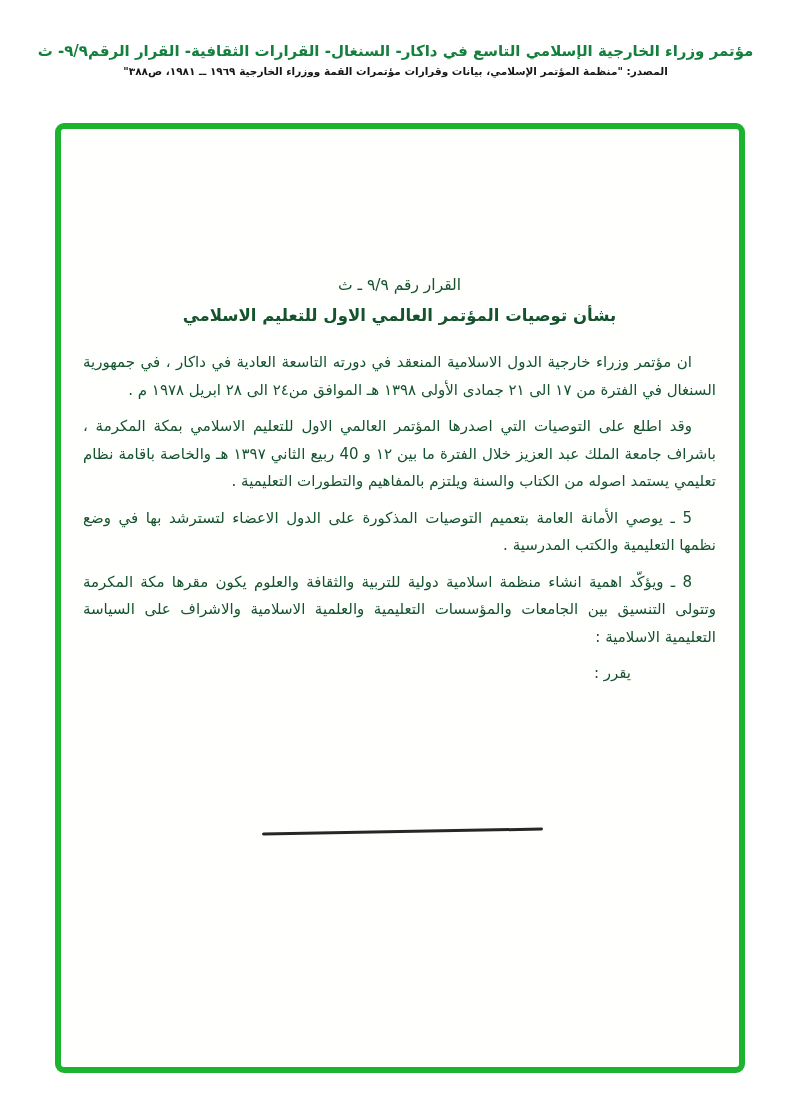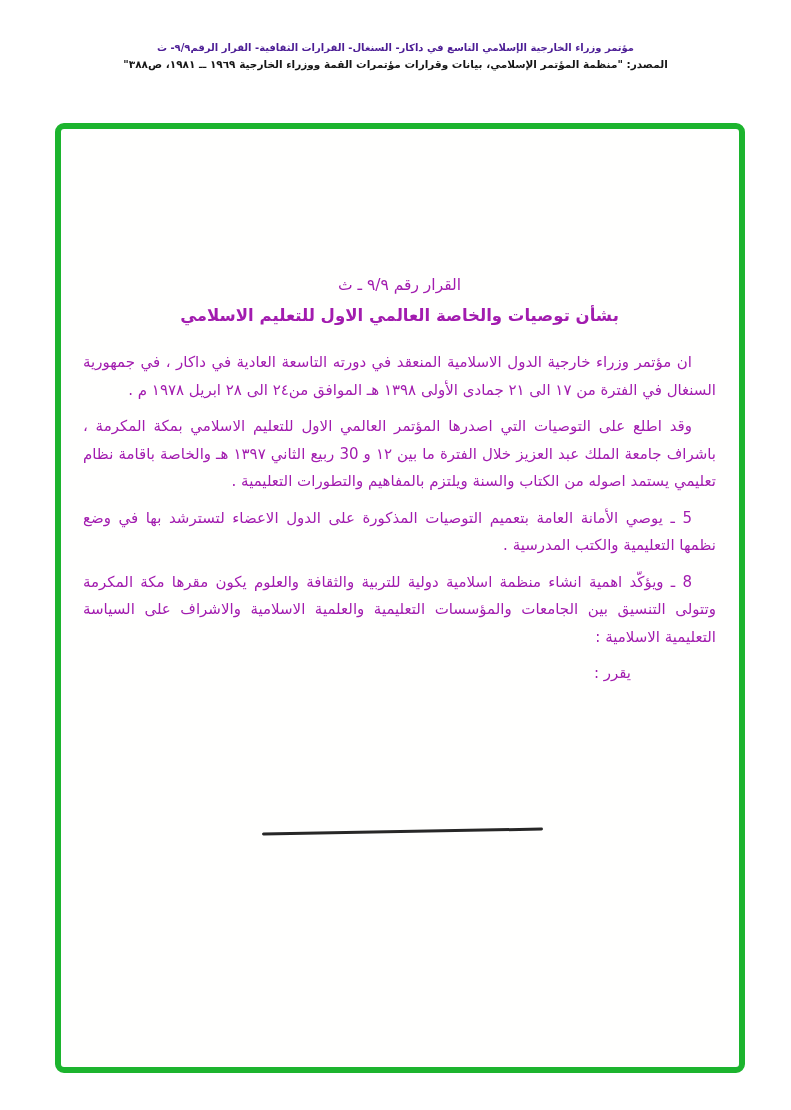--- a/index.html
+++ b/index.html
@@ -10,23 +10,23 @@
     color: #151515;
     direction: rtl;
     position: relative;
     overflow: hidden;
   }
   .hdr {
     padding-top: 42px;
     text-align: center;
   }
   .hdr1 {
-    font-size: 10px;
+    font-size: 15px;
     font-weight: bold;
-    color: #4c1d95;
+    color: #15803d;
     letter-spacing: -0.2px;
   }
   .hdr2 {
     font-size: 10.5px;
     font-weight: bold;
     margin-top: 5px;
     color: #161616;
   }
   .frame {
     position: absolute;
@@ -37,21 +37,21 @@
     border-radius: 9px;
     background: #fffffe;
   }
   .doc {
     position: relative;
     height: 100%;
     box-sizing: border-box;
     padding: 146px 23px 0 22px;
     font-size: 15px;
     line-height: 27.5px;
-    color: #a21caf;
+    color: #14532d;
   }
   .res-no {
     text-align: center;
     font-size: 15.5px;
     line-height: 20px;
     margin: 0 0 8px 0;
   }
   .res-subject {
     text-align: center;
     font-size: 16.5px;
@@ -87,25 +87,25 @@
   <div class="hdr">
     <div class="hdr1">مؤتمر وزراء الخارجية الإسلامي التاسع في داكار- السنغال- القرارات الثقافية- القرار الرقم٩/٩- ث</div>
     <div class="hdr2">المصدر: "منظمة المؤتمر الإسلامي، بيانات وقرارات مؤتمرات القمة ووزراء الخارجية ١٩٦٩ ــ ١٩٨١، ص٣٨٨"</div>
   </div>
 
   <div class="frame" style="border-color: rgb(28, 180, 46);">
     <div class="doc">
 
       <div class="res-no">القرار رقم ٩/٩ ـ ث</div>
 
-      <div class="res-subject">بشأن توصيات والخاصة العالمي الاول للتعليم الاسلامي</div>
+      <div class="res-subject">بشأن توصيات المؤتمر العالمي الاول للتعليم الاسلامي</div>
 
       <p class="para indent">ان مؤتمر وزراء خارجية الدول الاسلامية المنعقد في دورته التاسعة العادية في داكار ، في جمهورية السنغال في الفترة من ١٧ الى ٢١ جمادى الأولى ١٣٩٨ هـ الموافق من٢٤ الى ٢٨ ابريل ١٩٧٨ م .</p>
 
-      <p class="para indent">وقد اطلع على التوصيات التي اصدرها المؤتمر العالمي الاول للتعليم الاسلامي بمكة المكرمة ، باشراف جامعة الملك عبد العزيز خلال الفترة ما بين ١٢ و 30 ربيع الثاني ١٣٩٧ هـ والخاصة باقامة نظام تعليمي يستمد اصوله من الكتاب والسنة ويلتزم بالمفاهيم والتطورات التعليمية .</p>
+      <p class="para indent">وقد اطلع على التوصيات التي اصدرها المؤتمر العالمي الاول للتعليم الاسلامي بمكة المكرمة ، باشراف جامعة الملك عبد العزيز خلال الفترة ما بين ١٢ و 40 ربيع الثاني ١٣٩٧ هـ والخاصة باقامة نظام تعليمي يستمد اصوله من الكتاب والسنة ويلتزم بالمفاهيم والتطورات التعليمية .</p>
 
       <p class="para indent">5 ـ يوصي الأمانة العامة بتعميم التوصيات المذكورة على الدول الاعضاء لتسترشد بها في وضع نظمها التعليمية والكتب المدرسية .</p>
 
       <p class="para indent">8 ـ ويؤكّد اهمية انشاء منظمة اسلامية دولية للتربية والثقافة والعلوم يكون مقرها مكة المكرمة وتتولى التنسيق بين الجامعات والمؤسسات التعليمية والعلمية الاسلامية والاشراف على السياسة التعليمية الاسلامية :</p>
 
       <p class="para decides">يقرر :</p>
 
 
       <div class="sig-line"></div>
 

